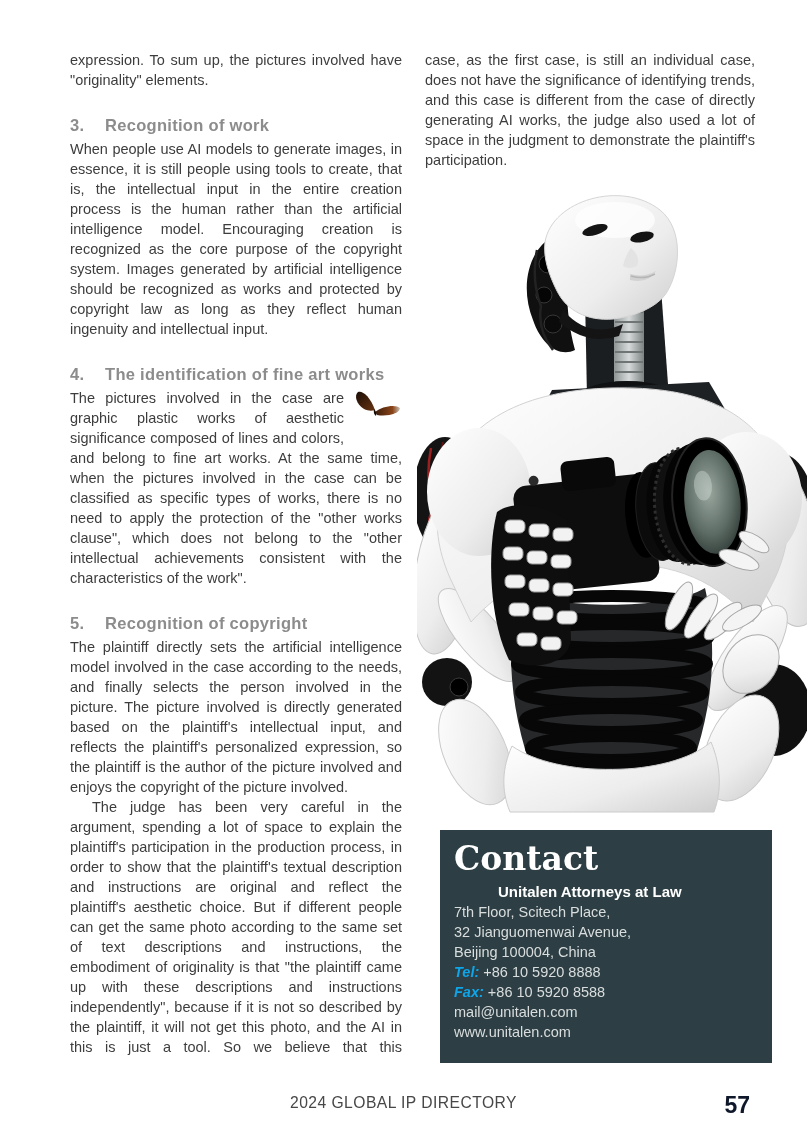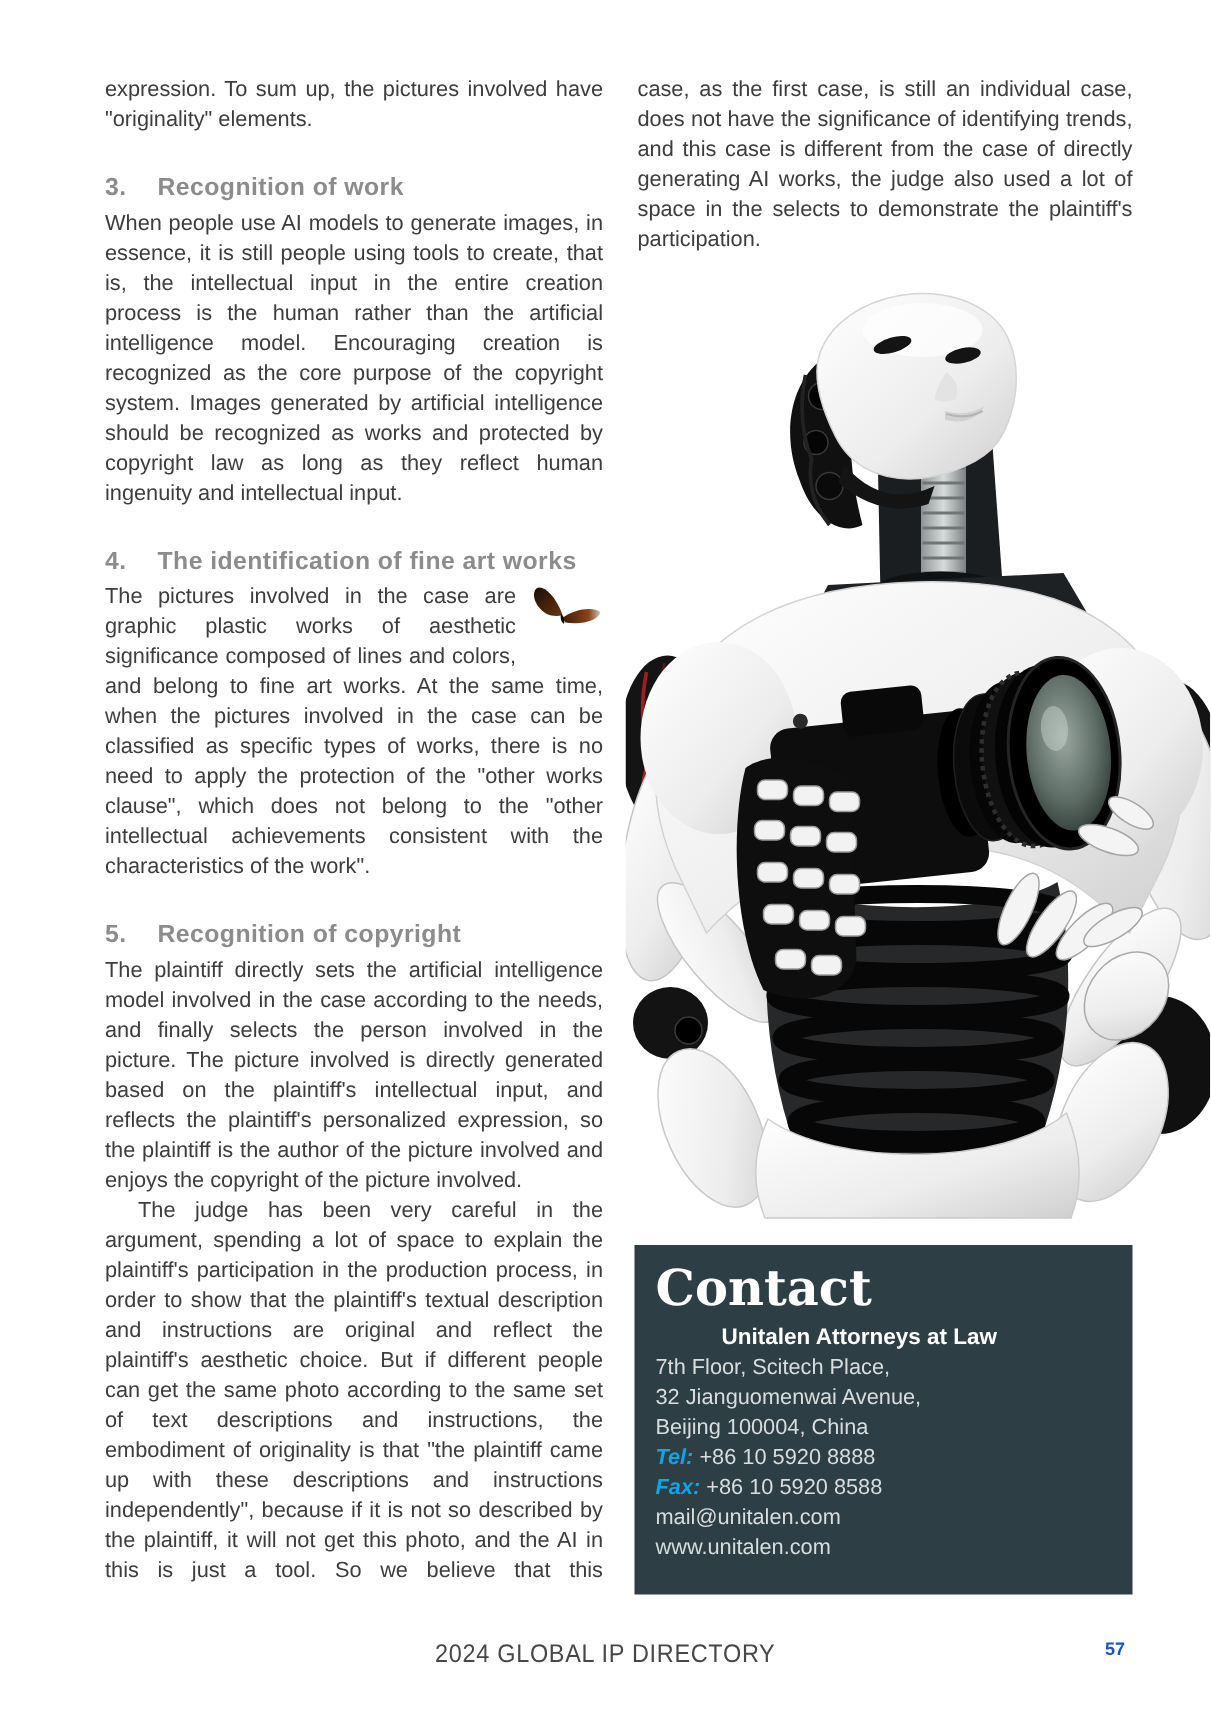--- a/index.html
+++ b/index.html
@@ -8,31 +8,31 @@
   .col{position:absolute;top:50px;width:332px;font-size:14.5px;line-height:20px;text-align:justify;}
   .col-left{left:70px;}
   .col-right{left:425px;width:330px;}
   .col p{margin:0;}
   .sec-head{margin:24px 0 3px 0;font-size:16.5px;line-height:22px;font-weight:bold;color:#8c8c8c;letter-spacing:.3px;}
   .sec-head .num{display:inline-block;width:35px;}
   .indent-first{text-indent:22px;}
   .justify-last{text-align-last:justify;}
   .butterfly{float:right;width:52px;height:42px;margin:2px 0 2px 6px;}
   .robot-figure{position:absolute;left:417px;top:190px;width:390px;height:625px;overflow:hidden;}
-  .contact-box{position:absolute;left:423px;top:830px;width:332px;height:233px;background:#2d3f44;
+  .contact-box{position:absolute;left:440px;top:830px;width:332px;height:233px;background:#2d3f44;
                color:#ffffff;box-sizing:border-box;padding:8px 14px;}
   .contact-title{font-family:"DejaVu Serif","Liberation Serif",serif;font-weight:bold;font-size:33px;
                  line-height:38px;margin:2px 0 4px 0;color:#ffffff;}
   .contact-firm{font-weight:bold;font-size:15px;line-height:20px;color:#ffffff;margin-left:44px;}
   .contact-line{font-size:14.5px;line-height:20px;color:#d9dddd;}
   .contact-line .lbl{font-weight:bold;font-style:italic;color:#0ea5e9;}
   .footer-title{position:absolute;left:0;top:1093px;width:807px;text-align:center;
                 font-size:17px;line-height:20px;color:#474747;letter-spacing:.5px;
                 transform:scaleX(.92);}
-  .footer-page{position:absolute;top:1092px;right:57px;font-size:12px;font-weight:bold;color:#1d4ed8;}
+  .footer-page{position:absolute;top:1092px;right:57px;font-size:23px;font-weight:bold;color:#0f172a;}
 </style>
 </head>
 <body>
 
 <div class="page">
 
   <div class="col col-left">
     <p>expression. To sum up, the pictures involved have "originality" elements.</p>
 
     <h3 class="sec-head"><span class="num">3.</span><span>Recognition of work</span></h3>
@@ -59,21 +59,21 @@
         </svg>
       </span><span>The pictures involved in the case are graphic plastic works of aesthetic significance composed of lines and colors, and belong to fine art works. At the same time, when the pictures involved in the case can be classified as specific types of works, there is no need to apply the protection of the "other works clause", which does not belong to the "other intellectual achievements consistent with the characteristics of the work".</span>
     </p>
 
     <h3 class="sec-head"><span class="num">5.</span><span>Recognition of copyright</span></h3>
     <p>The plaintiff directly sets the artificial intelligence model involved in the case according to the needs, and finally selects the person involved in the picture. The picture involved is directly generated based on the plaintiff's intellectual input, and reflects the plaintiff's personalized expression, so the plaintiff is the author of the picture involved and enjoys the copyright of the picture involved.</p>
     <p class="indent-first justify-last">The judge has been very careful in the argument, spending a lot of space to explain the plaintiff's participation in the production process, in order to show that the plaintiff's textual description and instructions are original and reflect the plaintiff's aesthetic choice. But if different people can get the same photo according to the same set of text descriptions and instructions, the embodiment of originality is that "the plaintiff came up with these descriptions and instructions independently", because if it is not so described by the plaintiff, it will not get this photo, and the AI in this is just a tool. So we believe that this</p>
   </div>
 
   <div class="col col-right">
-    <p>case, as the first case, is still an individual case, does not have the significance of identifying trends, and this case is different from the case of directly generating AI works, the judge also used a lot of space in the selects to demonstrate the plaintiff's participation.</p>
+    <p>case, as the first case, is still an individual case, does not have the significance of identifying trends, and this case is different from the case of directly generating AI works, the judge also used a lot of space in the judgment to demonstrate the plaintiff's participation.</p>
   </div>
 
   <div class="robot-figure">
     <svg viewBox="0 0 390 625" width="390" height="625" xmlns="http://www.w3.org/2000/svg">
       <defs>
         <linearGradient id="gWhite" x1="0" y1="0" x2="1" y2="1">
           <stop offset="0" stop-color="#ffffff"></stop>
             <stop offset=".6" stop-color="#ededed"></stop>
             <stop offset="1" stop-color="#cfcfcf"></stop>
         </linearGradient>

